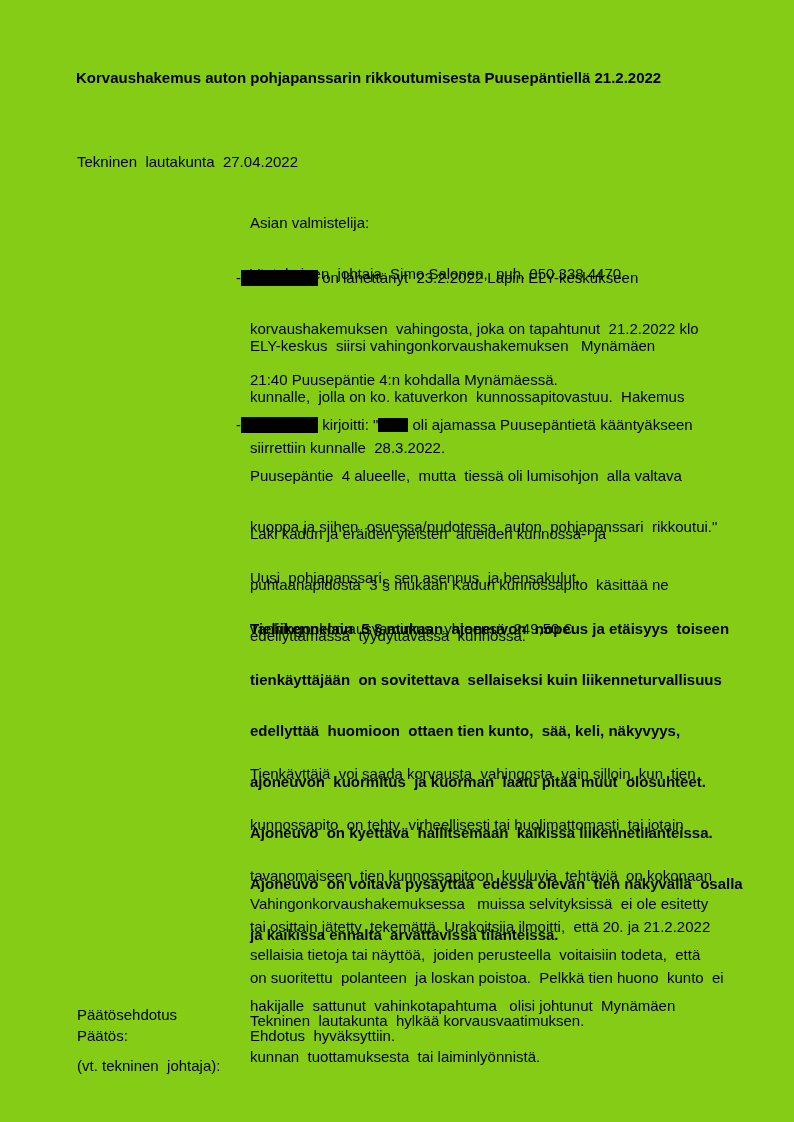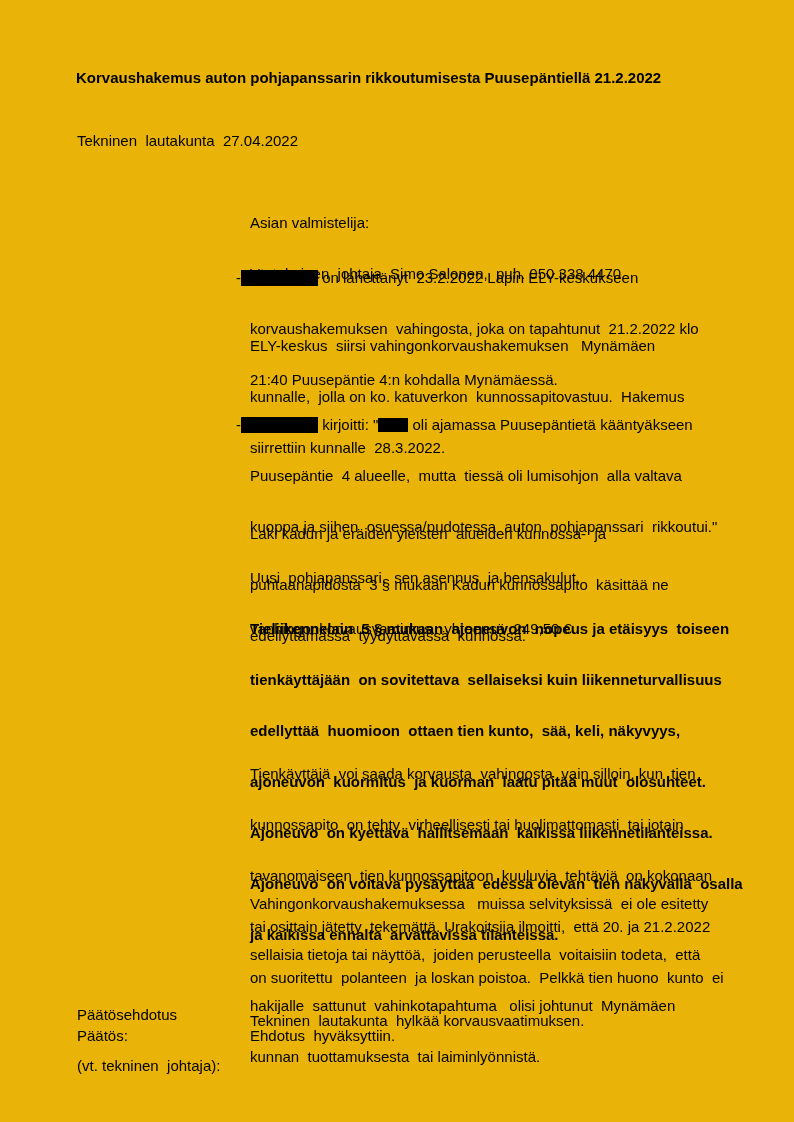--- a/index.html
+++ b/index.html
@@ -1,21 +1,21 @@
 <!DOCTYPE html>
 <html><head>
 <meta charset="utf-8">
 <style>
   html, body { margin: 0; padding: 0; background: #e8e8e8; }
   .page {
     position: relative;
     width: 794px;
     height: 1122px;
     margin: 0 auto;
-    background: #eab308;
+    background: #84cc16;
     color: #000000;
     font-family: "Liberation Sans", sans-serif;
     font-size: 15px;
     line-height: 17px;
     overflow: hidden;
   }
   .abs { position: absolute; white-space: pre; }
   .title { font-weight: bold; font-size: 15px; }
   .ln { height: 17px; white-space: pre; }
   .redact {
@@ -27,21 +27,21 @@
   .r-name  { width: 77px; }
   .r-short { width: 30px; height: 14px; vertical-align: -2px; }
 </style>
 </head>
 <body>
 
 <div class="page">
 
   <div class="abs title" style="left:76px; top:69px;">Korvaushakemus auton pohjapanssarin rikkoutumisesta Puusepäntiellä 21.2.2022</div>
 
-  <div class="abs" style="left:77px; top:98px;">
+  <div class="abs" style="left:77px; top:119px;">
     <div class="ln">Tekninen  lautakunta  27.04.2022</div>
   </div>
 
   <div class="abs" style="left:250px; top:180px;">
     <div class="ln">Asian valmistelija:</div>
     <div class="ln">Vt. tekninen  johtaja  Simo Salonen,  puh. 050 338 4470</div>
   </div>
 
   <div class="abs" style="left:236px; top:235px;">
     <div class="ln"><span>-</span><span class="redact r-name"></span><span> on lähettänyt  23.2.2022 Lapin ELY-keskukseen</span></div>

